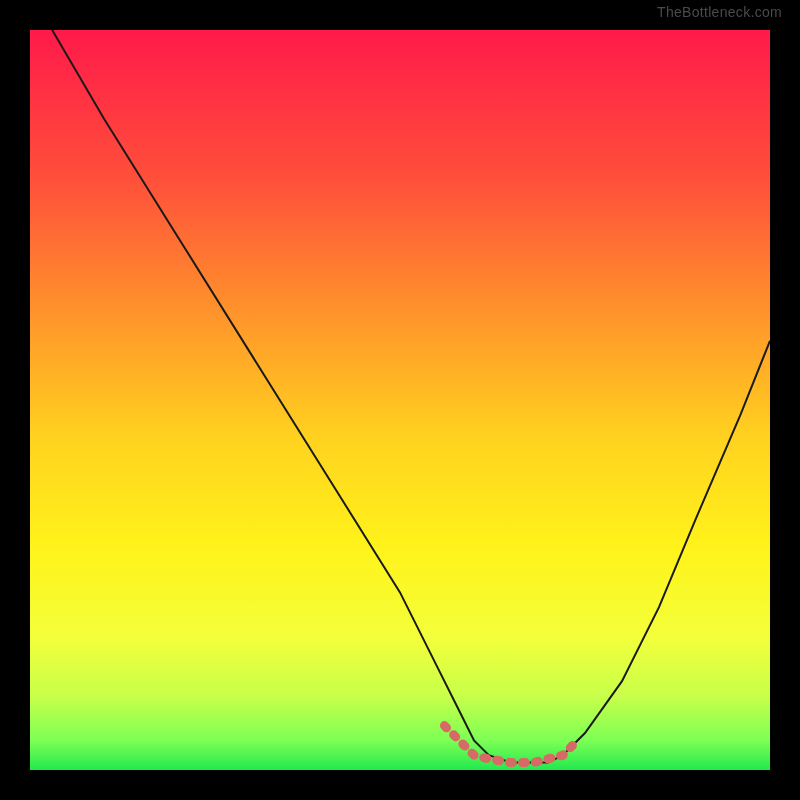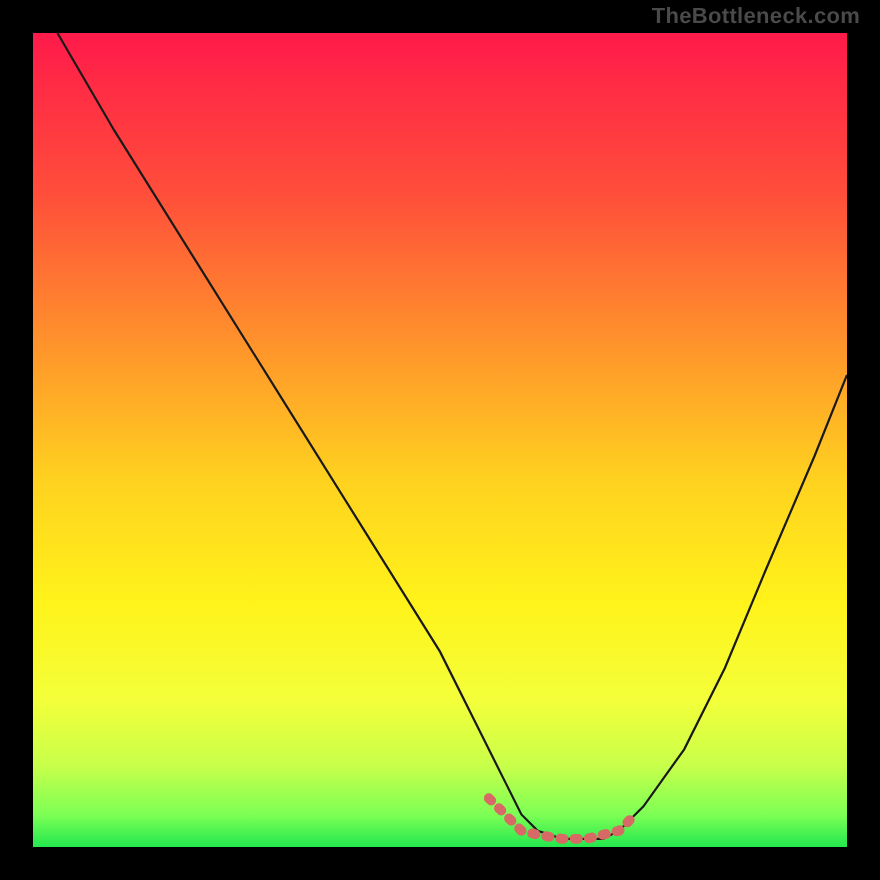--- a/index.html
+++ b/index.html
@@ -9,22 +9,22 @@
     height: 800px;
     background: #000;
     position: relative;
     font-family: Arial, Helvetica, sans-serif;
   }
   .watermark {
     position: absolute;
     top: 4px;
     right: 18px;
     color: #4a4a4a;
-    font-size: 20px;
-    font-weight: 700;
+    font-size: 14px;
+    font-weight: 400;
     letter-spacing: 0.3px;
     z-index: 10;
   }
   .border-top {
     position: absolute;
     top: 0;
     left: 0;
     width: 800px;
     height: 30px;
     background: #000;

